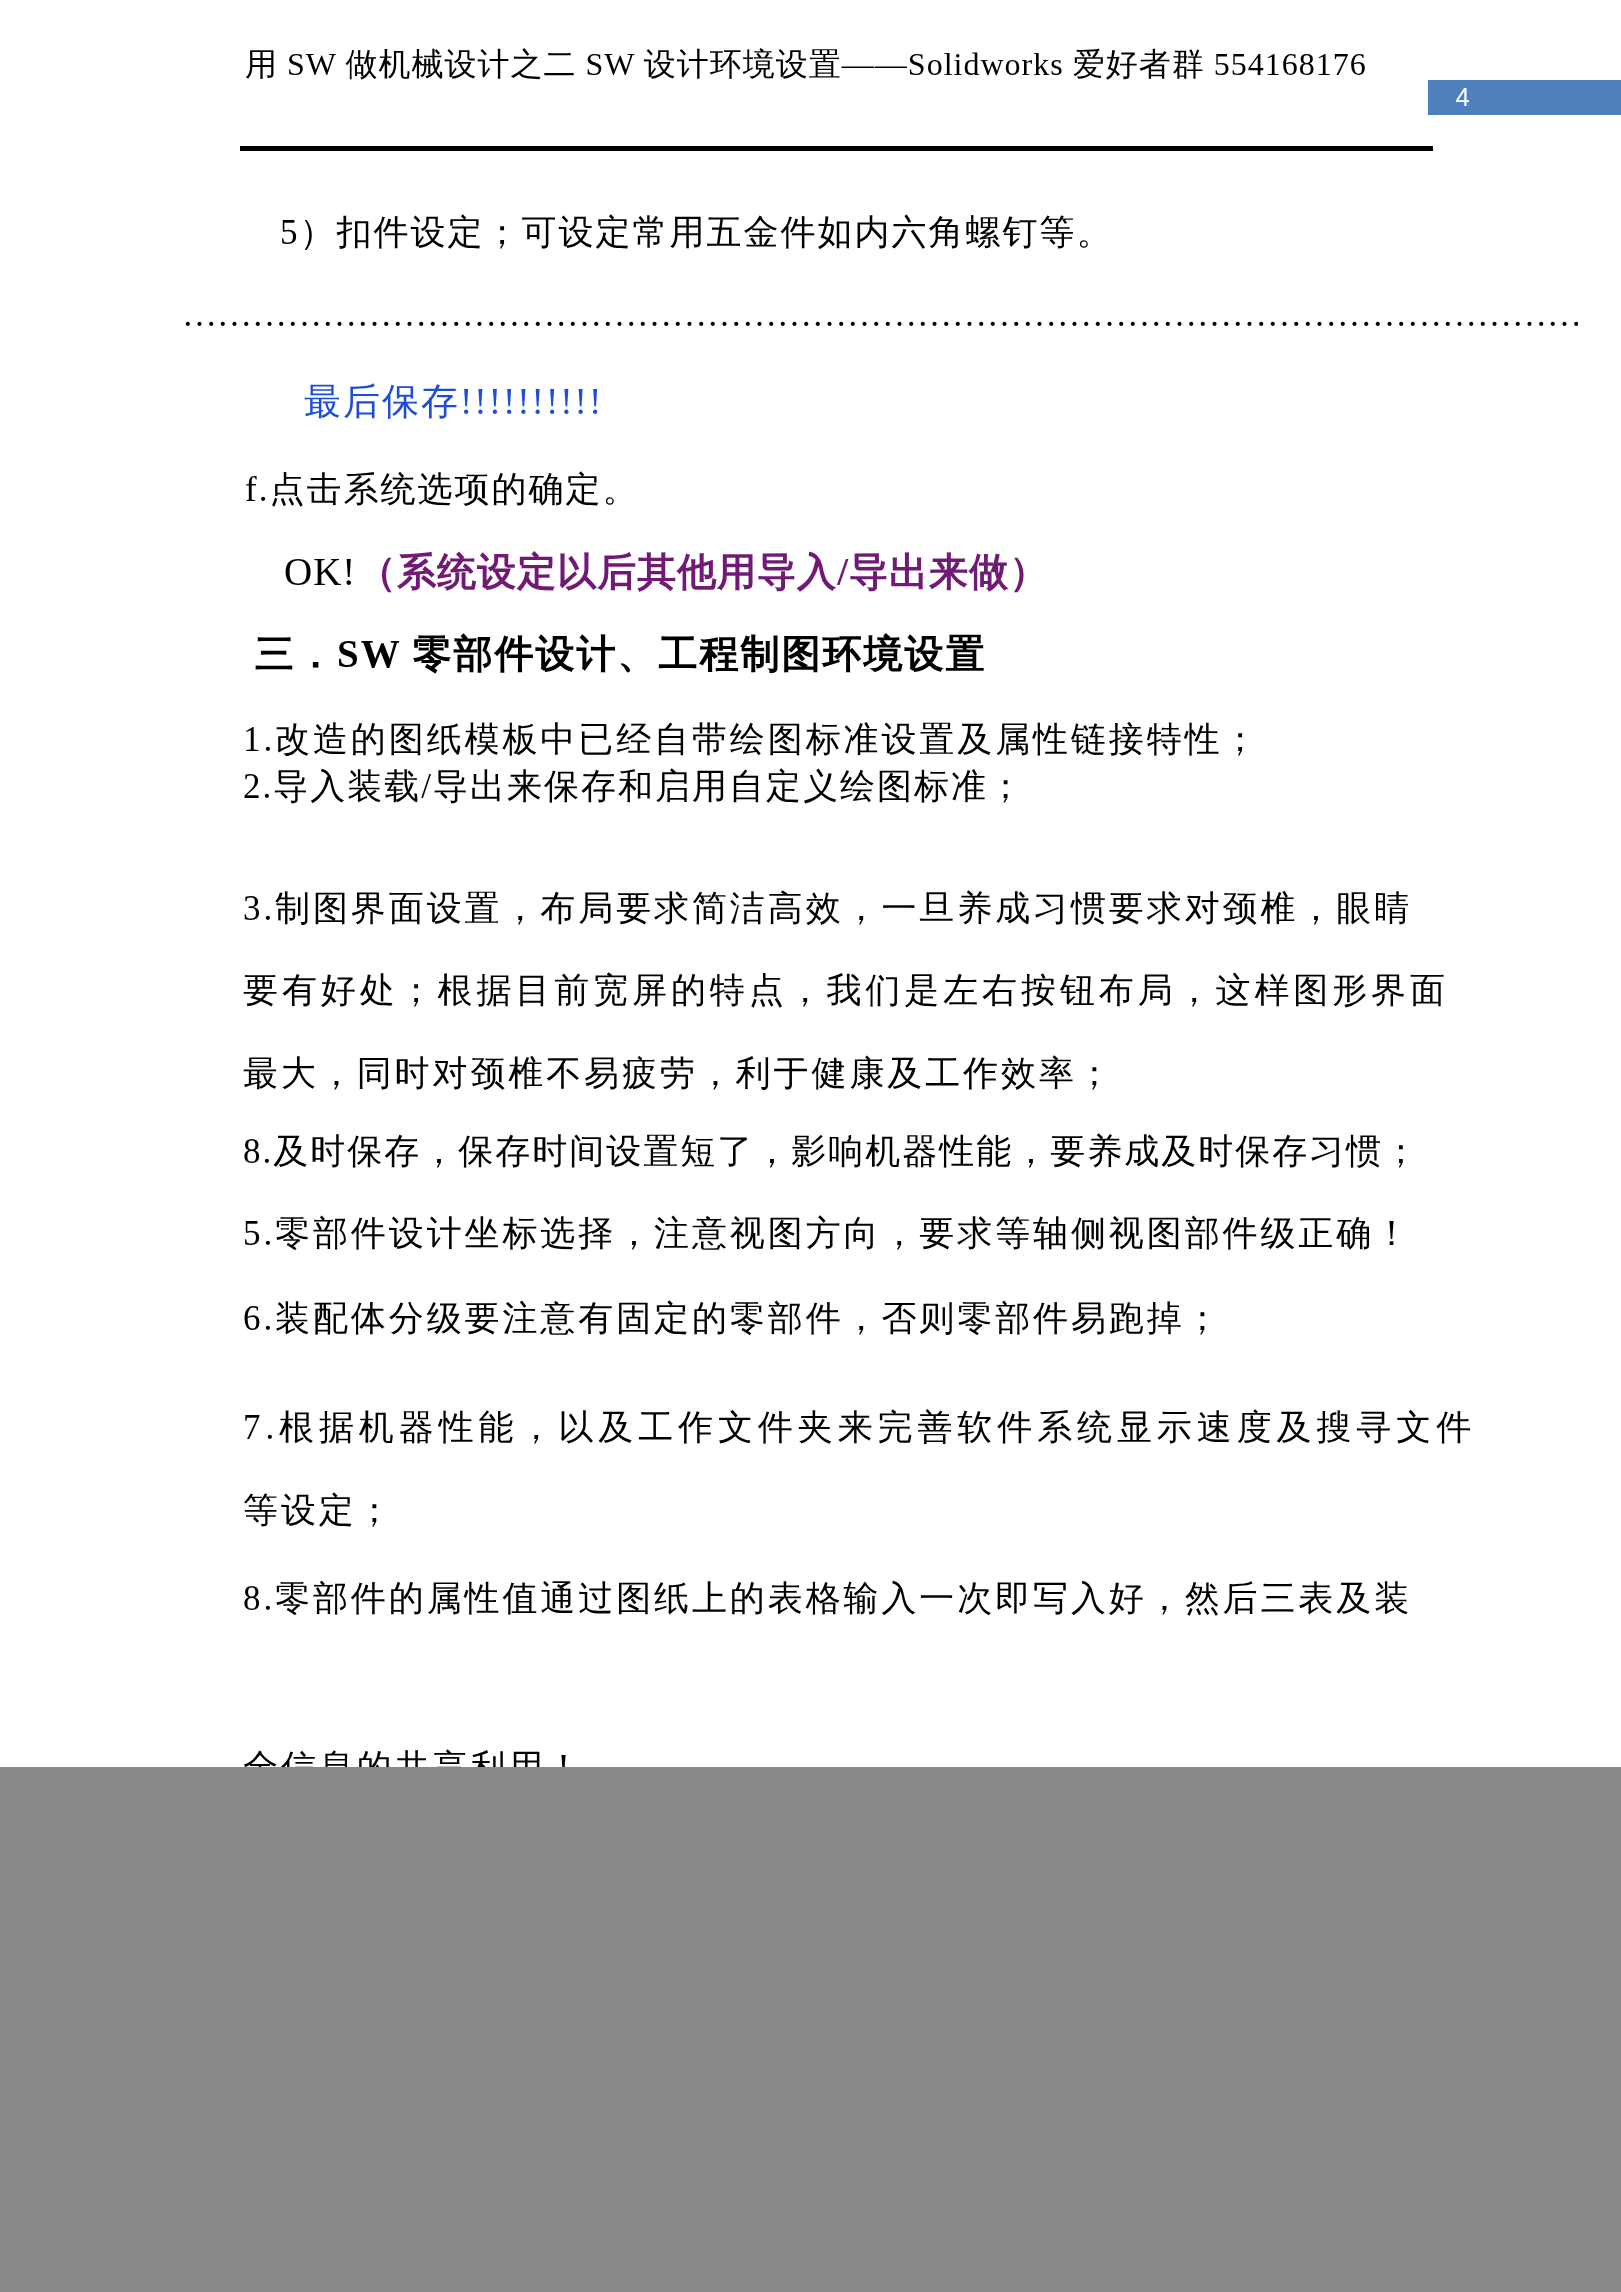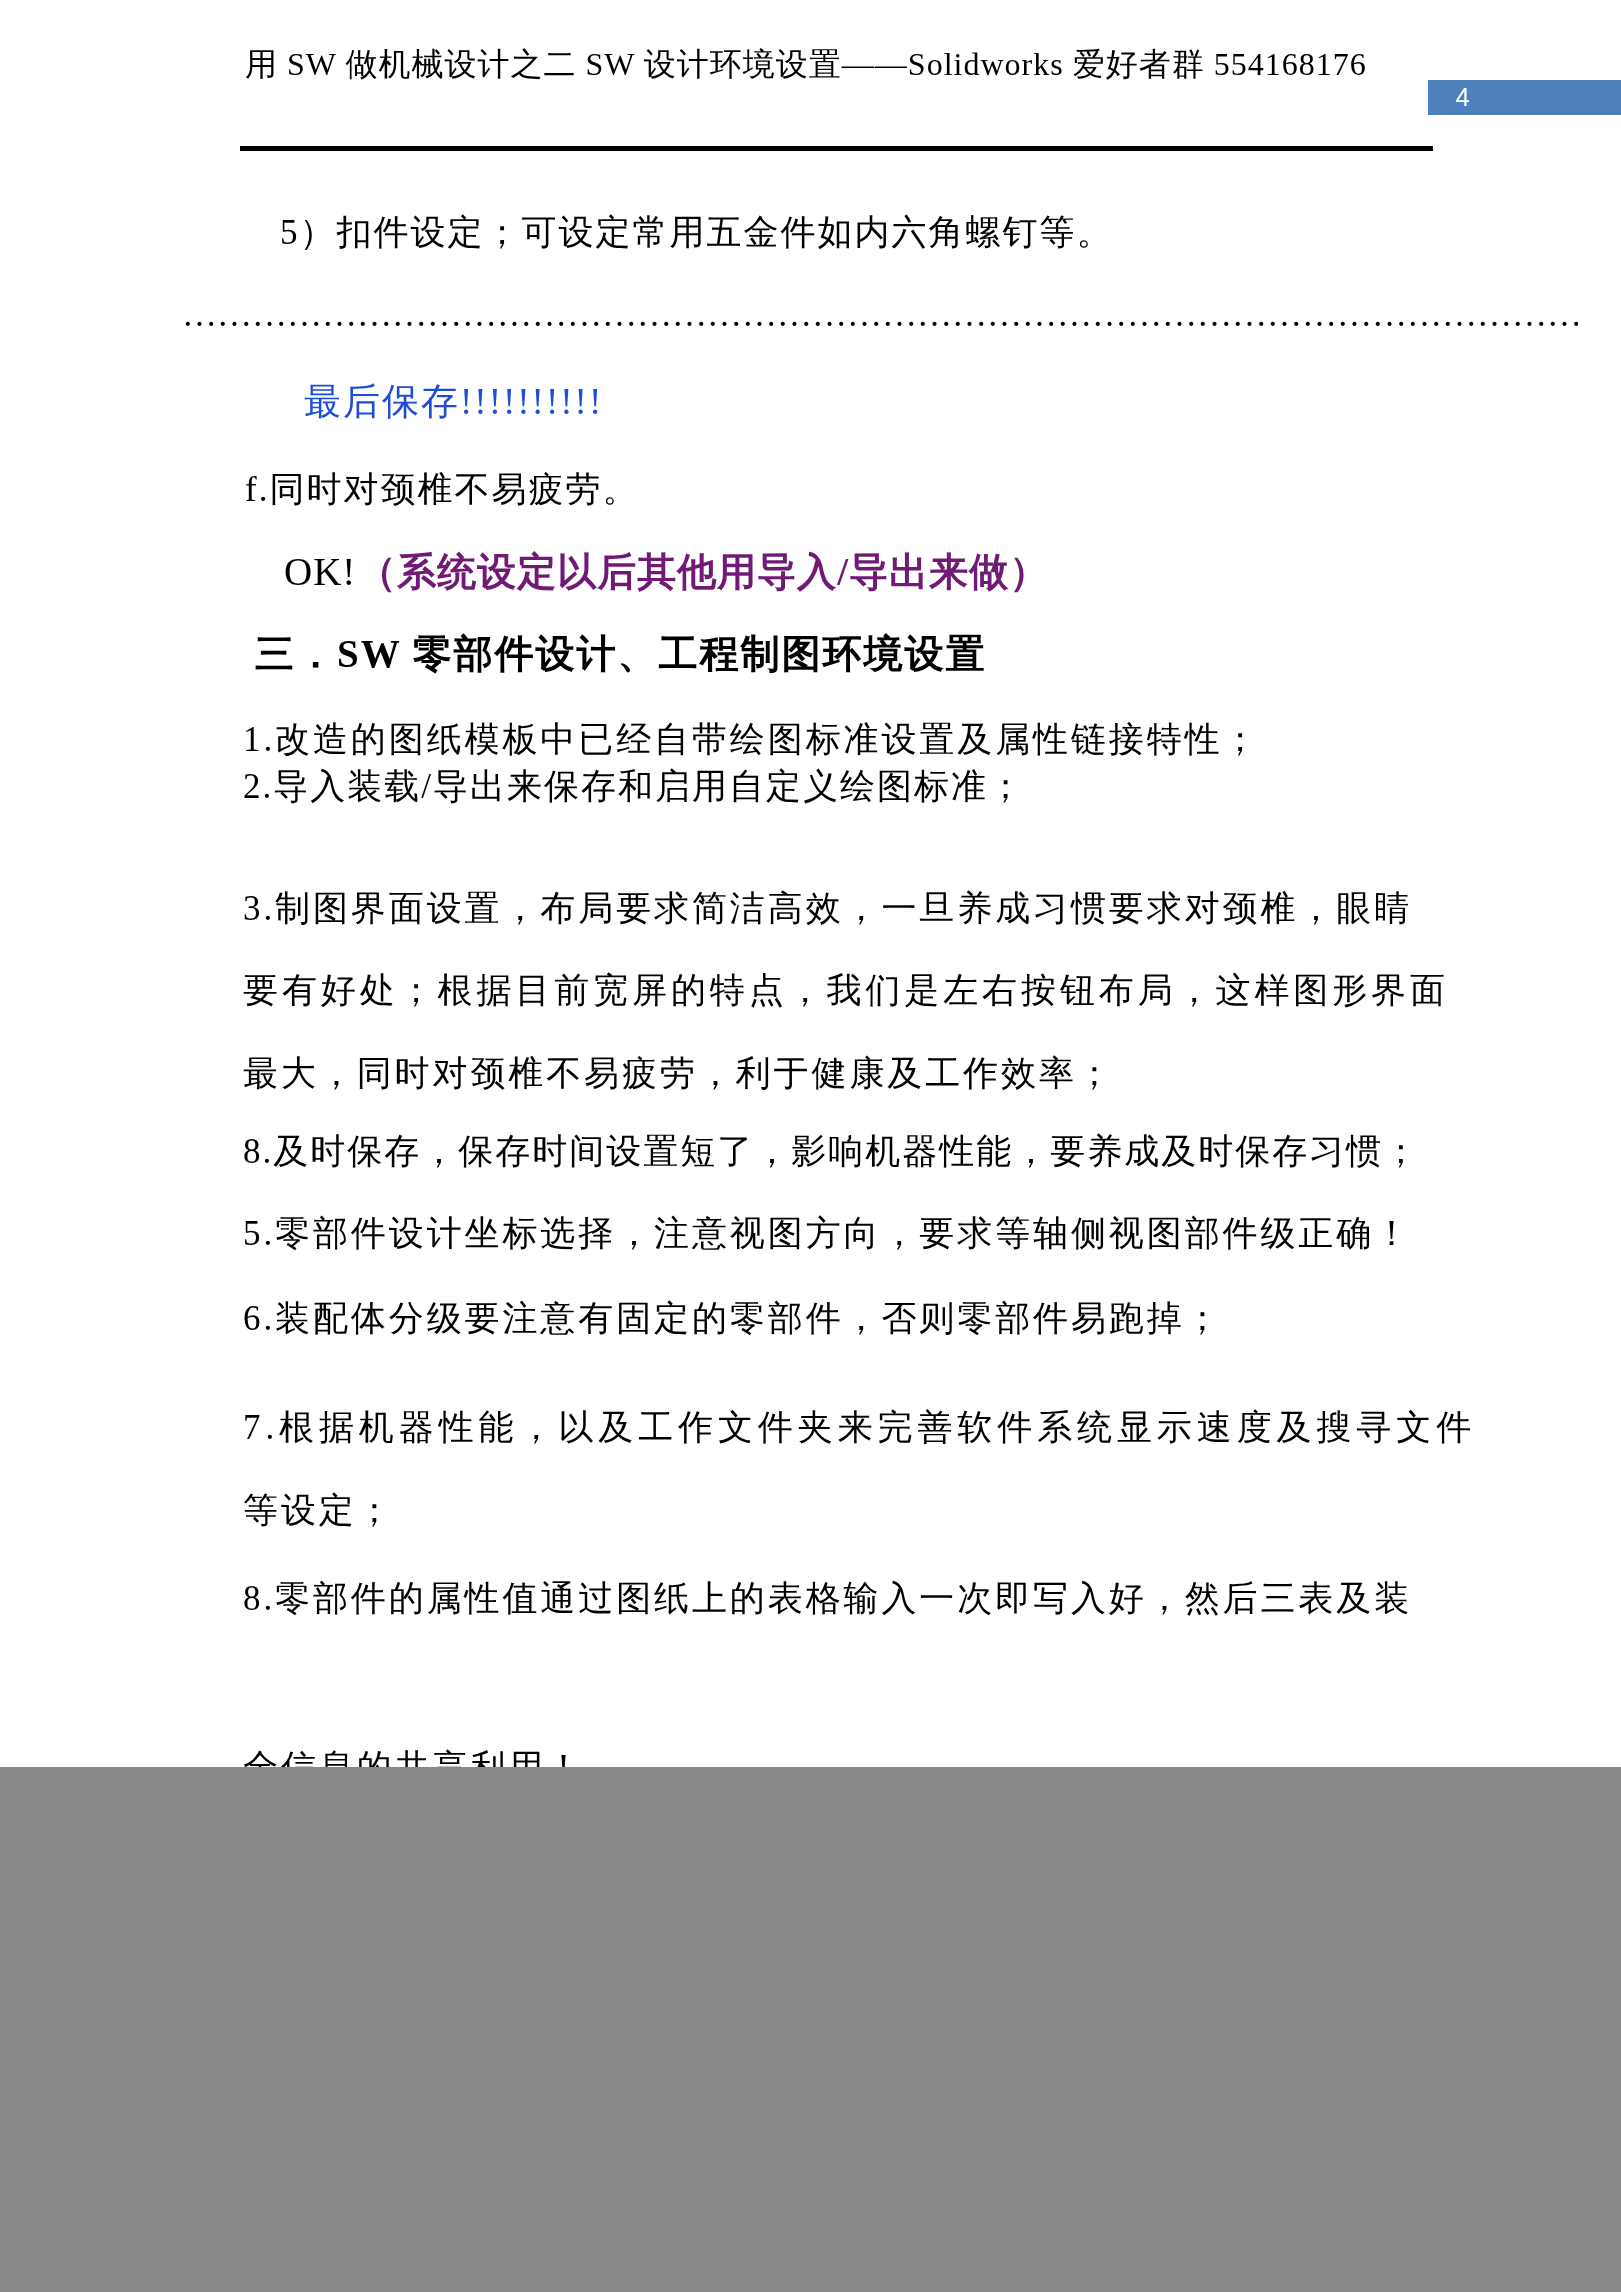--- a/index.html
+++ b/index.html
@@ -68,21 +68,21 @@
 
   <div class="line header-title">用 SW 做机械设计之二  SW 设计环境设置——Solidworks 爱好者群 554168176</div>
   <div class="page-badge">
     <span class="num">4</span>
   </div>
   <div class="header-rule"></div>
 
   <div class="line fastener">5）扣件设定；可设定常用五金件如内六角螺钉等。</div>
   <div class="line dots">……………………………………………………………………………………………………………………</div>
   <div class="line save-warning">最后保存!!!!!!!!!!</div>
-  <div class="line step-f">f.同时对颈椎不易疲劳。</div>
+  <div class="line step-f">f.点击系统选项的确定。</div>
   <div class="line ok-line">
     <span>OK!</span><span class="ok-note">（系统设定以后其他用导入/导出来做）</span>
   </div>
 
   <div class="line section-heading">三．SW 零部件设计、工程制图环境设置</div>
 
   <div class="line body-line i1">1.改造的图纸模板中已经自带绘图标准设置及属性链接特性；</div>
   <div class="line body-line i2">2.导入装载/导出来保存和启用自定义绘图标准；</div>
   <div class="line body-line i3a">3.制图界面设置，布局要求简洁高效，一旦养成习惯要求对颈椎，眼睛</div>
   <div class="line body-line i3b">要有好处；根据目前宽屏的特点，我们是左右按钮布局，这样图形界面</div>

